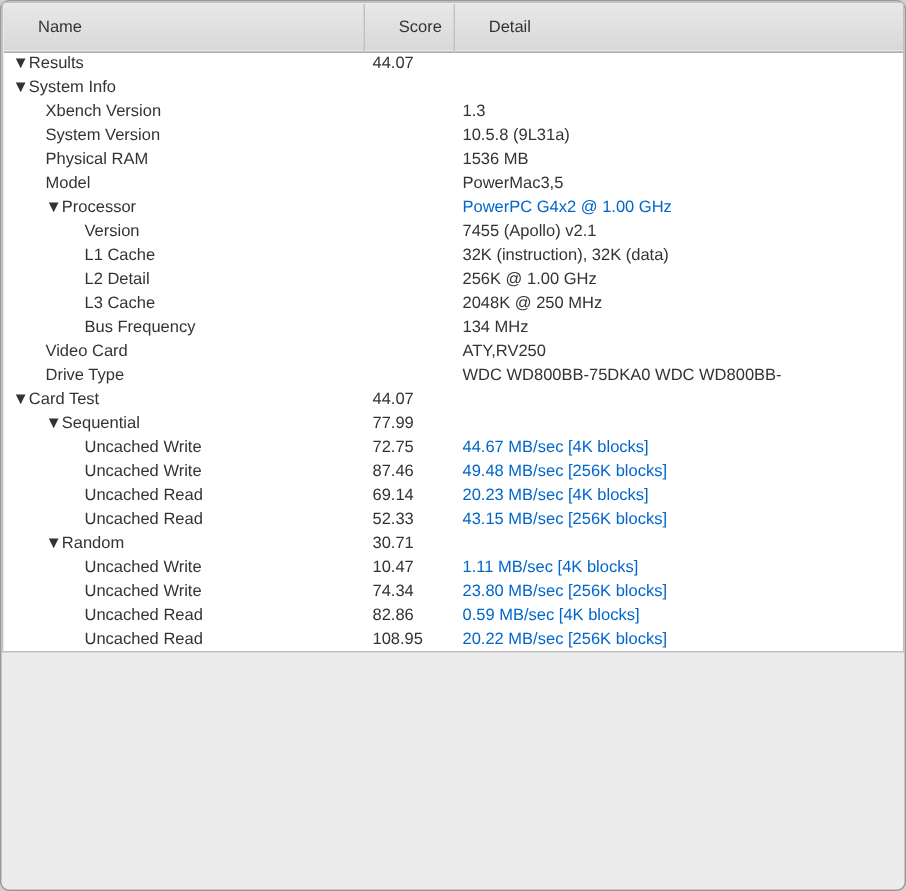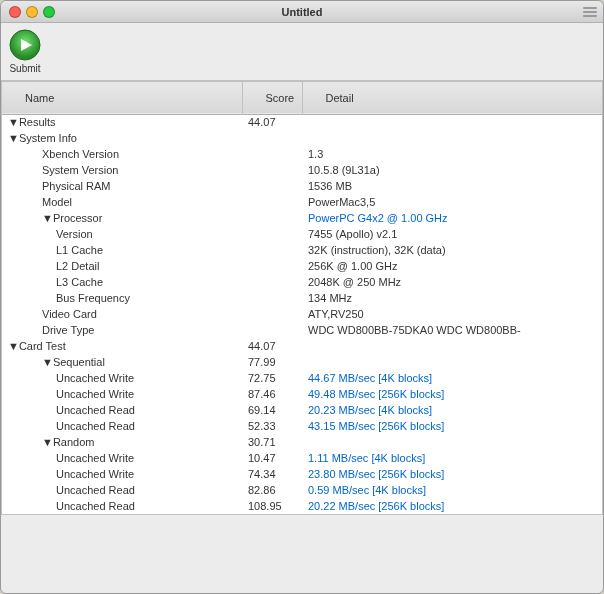--- a/index.html
+++ b/index.html
@@ -122,62 +122,34 @@
     .col-detail { width: 304px; }
     tbody tr { background: #fff; }
     td {
       padding: 1px 6px;
       font-size: 11px;
       color: #333;
       height: 16px;
       vertical-align: middle;
     }
     .indent1 { }
-    .indent2 { padding-left: 40px; }
+    .indent2 { padding-left: 28px; }
     .indent3 { padding-left: 54px; }
     .detail-blue { color: #0066cc; }
     .content-area {
       flex: 1;
       position: relative;
       overflow: hidden;
     }
   </style>
 </head>
 <body>
 
 <div class="window">
-  <div class="titlebar">
-    <div class="titlebar-buttons">
-      <div class="tb-btn tb-close"></div>
-      <div class="tb-btn tb-min"></div>
-      <div class="tb-btn tb-max"></div>
-    </div>
-    <span class="titlebar-title">Untitled</span>
-    <div class="titlebar-resize" style="position:absolute;right:6px;">
-      <div class="resize-line"></div>
-      <div class="resize-line"></div>
-      <div class="resize-line"></div>
-    </div>
-  </div>
-
-  <div class="toolbar">
-    <button class="submit-btn">
-      <svg class="submit-icon" viewBox="0 0 32 32">
-        <defs>
-          <radialGradient id="btnGrad" cx="50%" cy="40%" r="50%">
-            <stop offset="0%" stop-color="#6ee86e"></stop>
-            <stop offset="100%" stop-color="#2a8a2a"></stop>
-          </radialGradient>
-        </defs>
-        <circle cx="16" cy="16" r="15" fill="url(#btnGrad)" stroke="#1a6a1a" stroke-width="1"></circle>
-        <polygon points="12,10 12,22 23,16" fill="white"></polygon>
-      </svg>
-      <span class="submit-label">Submit</span>
-    </button>
-  </div>
+
 
   <div class="content-area">
     <div class="table-container">
       <table>
         <thead>
           <tr>
             <th class="col-name">Name</th>
             <th class="col-score">Score</th>
             <th class="col-detail">Detail</th>
           </tr>

